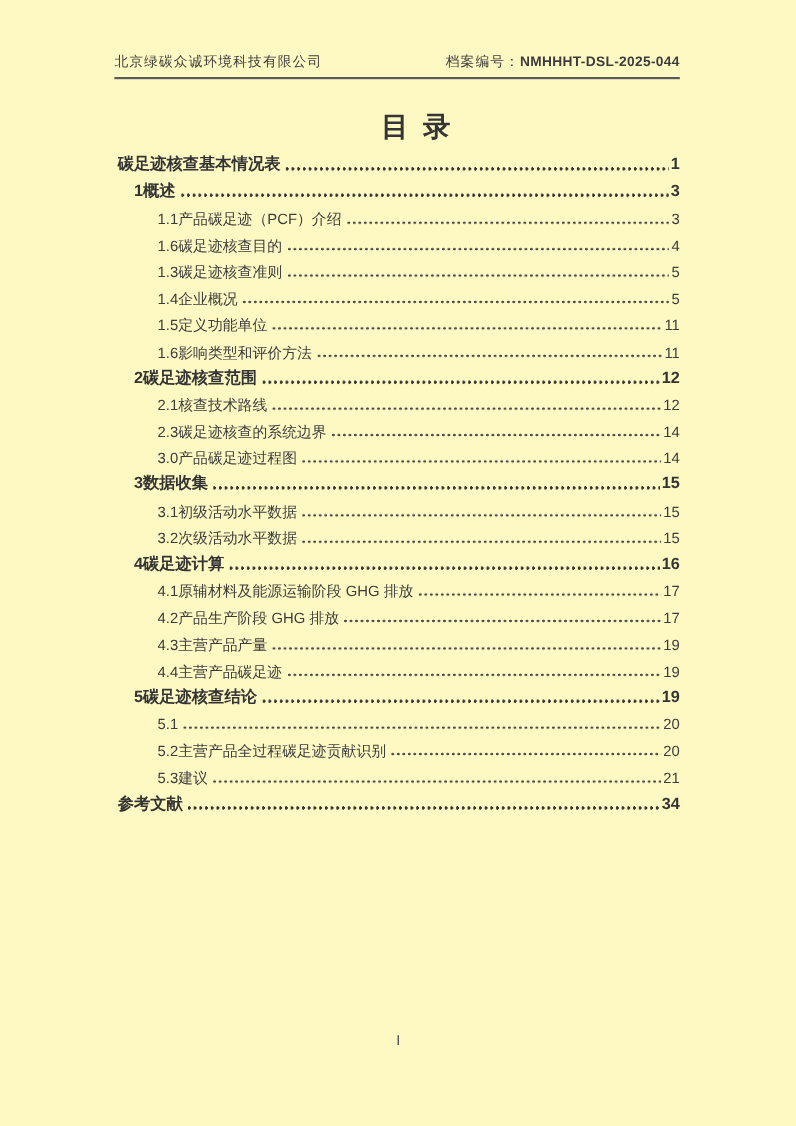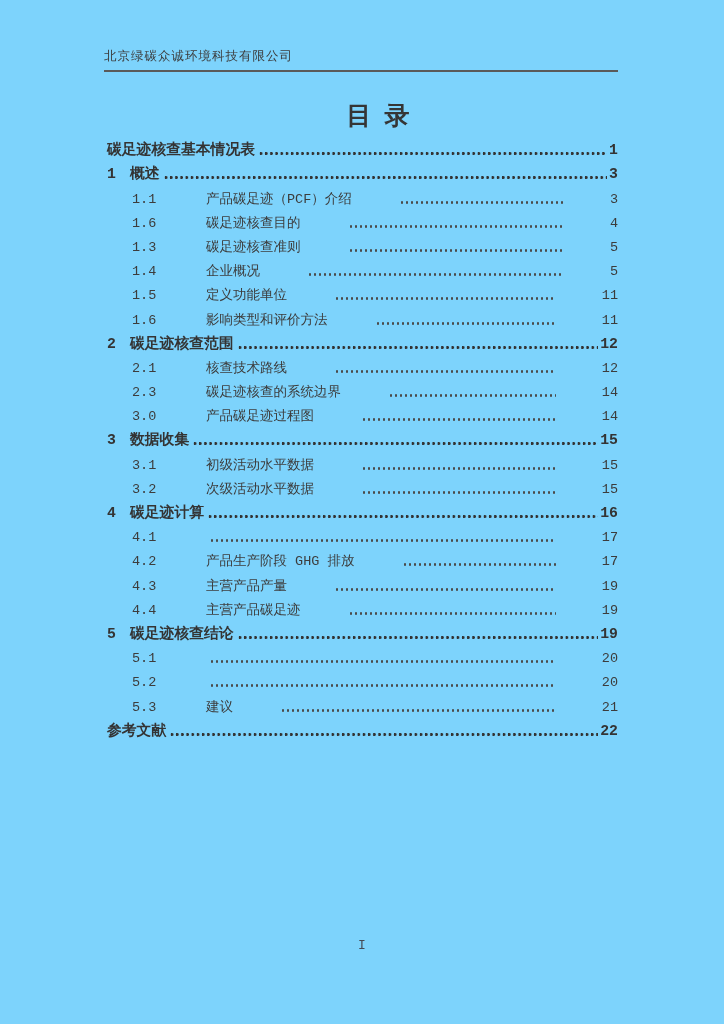--- a/index.html
+++ b/index.html
@@ -4,23 +4,23 @@
 <style>
   html, body {
     margin: 0;
     padding: 0;
     background: #e8e8e8;
   }
   .page {
     position: relative;
     width: 724px;
     height: 1024px;
-    background: #7dd3fc;
+    background: #fef9c3;
     overflow: hidden;
-    font-family: Liberation Mono, monospace;
+    font-family: Liberation Sans, sans-serif;
     color: #3c3c3c;
   }
   
   .header {
     position: absolute;
     left: 104px;
     top: 48px;
     width: 514px;
     display: flex;
     justify-content: space-between;
@@ -47,37 +47,38 @@
     letter-spacing: 13px;
     text-indent: 13px;
     color: #353535;
   }
   
   .toc {
     position: absolute;
     left: 107px;
     top: 135px;
     width: 511px;
+    text-align: right;
   }
   .toc-row {
     display: flex;
     align-items: flex-end;
     height: 24.2px;
     font-size: 13.5px;
     line-height: 17px;
     white-space: nowrap;
   }
   .toc-row.l1 {
     font-weight: bold;
     font-size: 14.8px;
     color: #343434;
   }
   .toc-row .num { flex: 0 0 auto; }
   .toc-row.l1 .num { width: 23px; }
-  .toc-row.l2 { padding-left: 25px; gap: 44px; }
+  .toc-row.l2 { padding-left: 25px; }
   .toc-row.l2 .num { width: 30px; }
   .toc-row .num:empty { display: none; }
   .toc-row .label { flex: 0 0 auto; }
   .dots {
     flex: 1 1 auto;
     align-self: flex-end;
     height: 5px;
     margin: 0 2px 3px 4px;
     background-image: radial-gradient(circle at 2px 2.5px, #4a4a4a 1.05px, rgba(0,0,0,0) 1.35px);
     background-size: 5px 5px;
@@ -100,20 +101,23 @@
     color: #444a55;
   }
 </style>
 </head>
 <body>
 
 <div class="page">
 
   <div class="header">
     <span class="company">北京绿碳众诚环境科技有限公司</span>
+    <span class="archive">
+      <span>档案编号：</span><span class="archive-num">NMHHHT-DSL-2025-044</span>
+    </span>
   </div>
 
   <div class="doc-title">目录</div>
 
   <div class="toc" id="toc-list">
       <div class="toc-row l1">
 
       <span class="label">碳足迹核查基本情况表</span>
       <span class="dots"></span>
       <span class="pagenum">1</span>
@@ -203,20 +207,21 @@
       <span class="pagenum">15</span>
     </div>
       <div class="toc-row l1">
       <span class="num">4</span>
       <span class="label">碳足迹计算</span>
       <span class="dots"></span>
       <span class="pagenum">16</span>
     </div>
       <div class="toc-row l2">
       <span class="num">4.1</span>
+      <span class="label">原辅材料及能源运输阶段 GHG 排放</span>
       <span class="dots"></span>
       <span class="pagenum">17</span>
     </div>
       <div class="toc-row l2">
       <span class="num">4.2</span>
       <span class="label">产品生产阶段 GHG 排放</span>
       <span class="dots"></span>
       <span class="pagenum">17</span>
     </div>
       <div class="toc-row l2">
@@ -237,34 +242,35 @@
       <span class="dots"></span>
       <span class="pagenum">19</span>
     </div>
       <div class="toc-row l2">
       <span class="num">5.1</span>
       <span class="dots"></span>
       <span class="pagenum">20</span>
     </div>
       <div class="toc-row l2">
       <span class="num">5.2</span>
+      <span class="label">主营产品全过程碳足迹贡献识别</span>
       <span class="dots"></span>
       <span class="pagenum">20</span>
     </div>
       <div class="toc-row l2">
       <span class="num">5.3</span>
       <span class="label">建议</span>
       <span class="dots"></span>
       <span class="pagenum">21</span>
     </div>
       <div class="toc-row l1">
 
       <span class="label">参考文献</span>
       <span class="dots"></span>
-      <span class="pagenum">22</span>
+      <span class="pagenum">34</span>
     </div>
     </div>
 
   <div class="footer">
     <span>I</span>
   </div>
 
 </div>
 
 </body></html>

